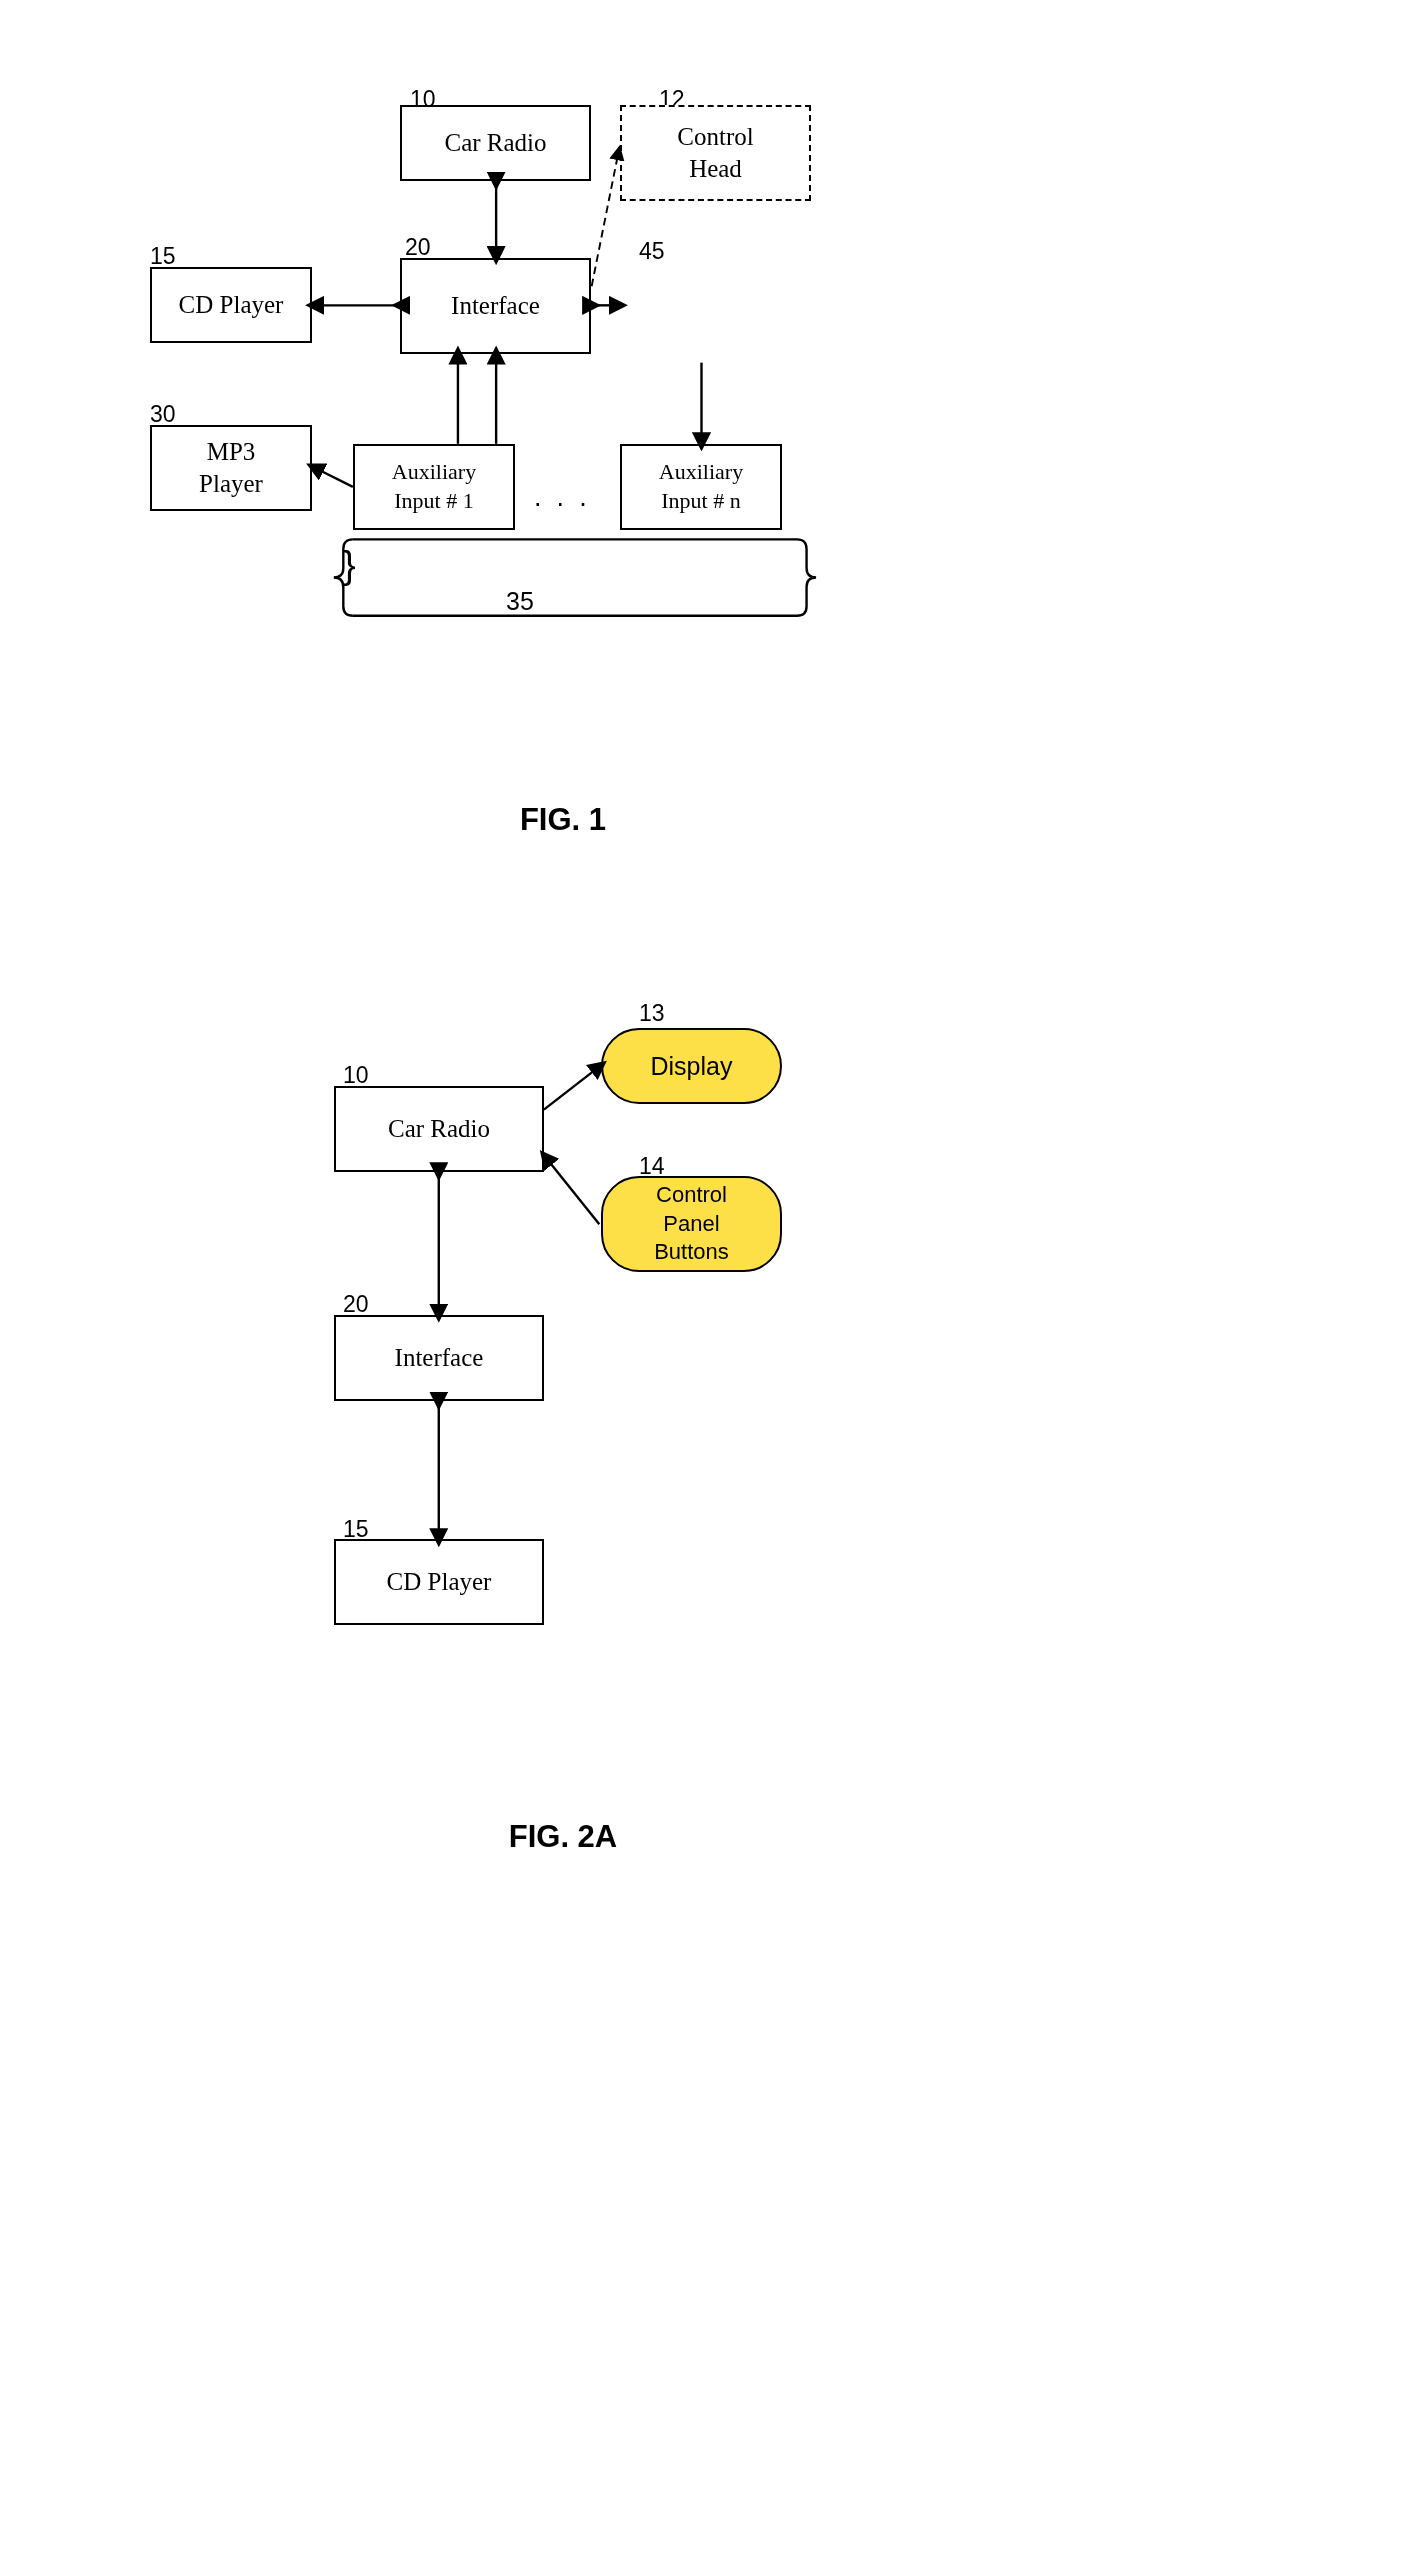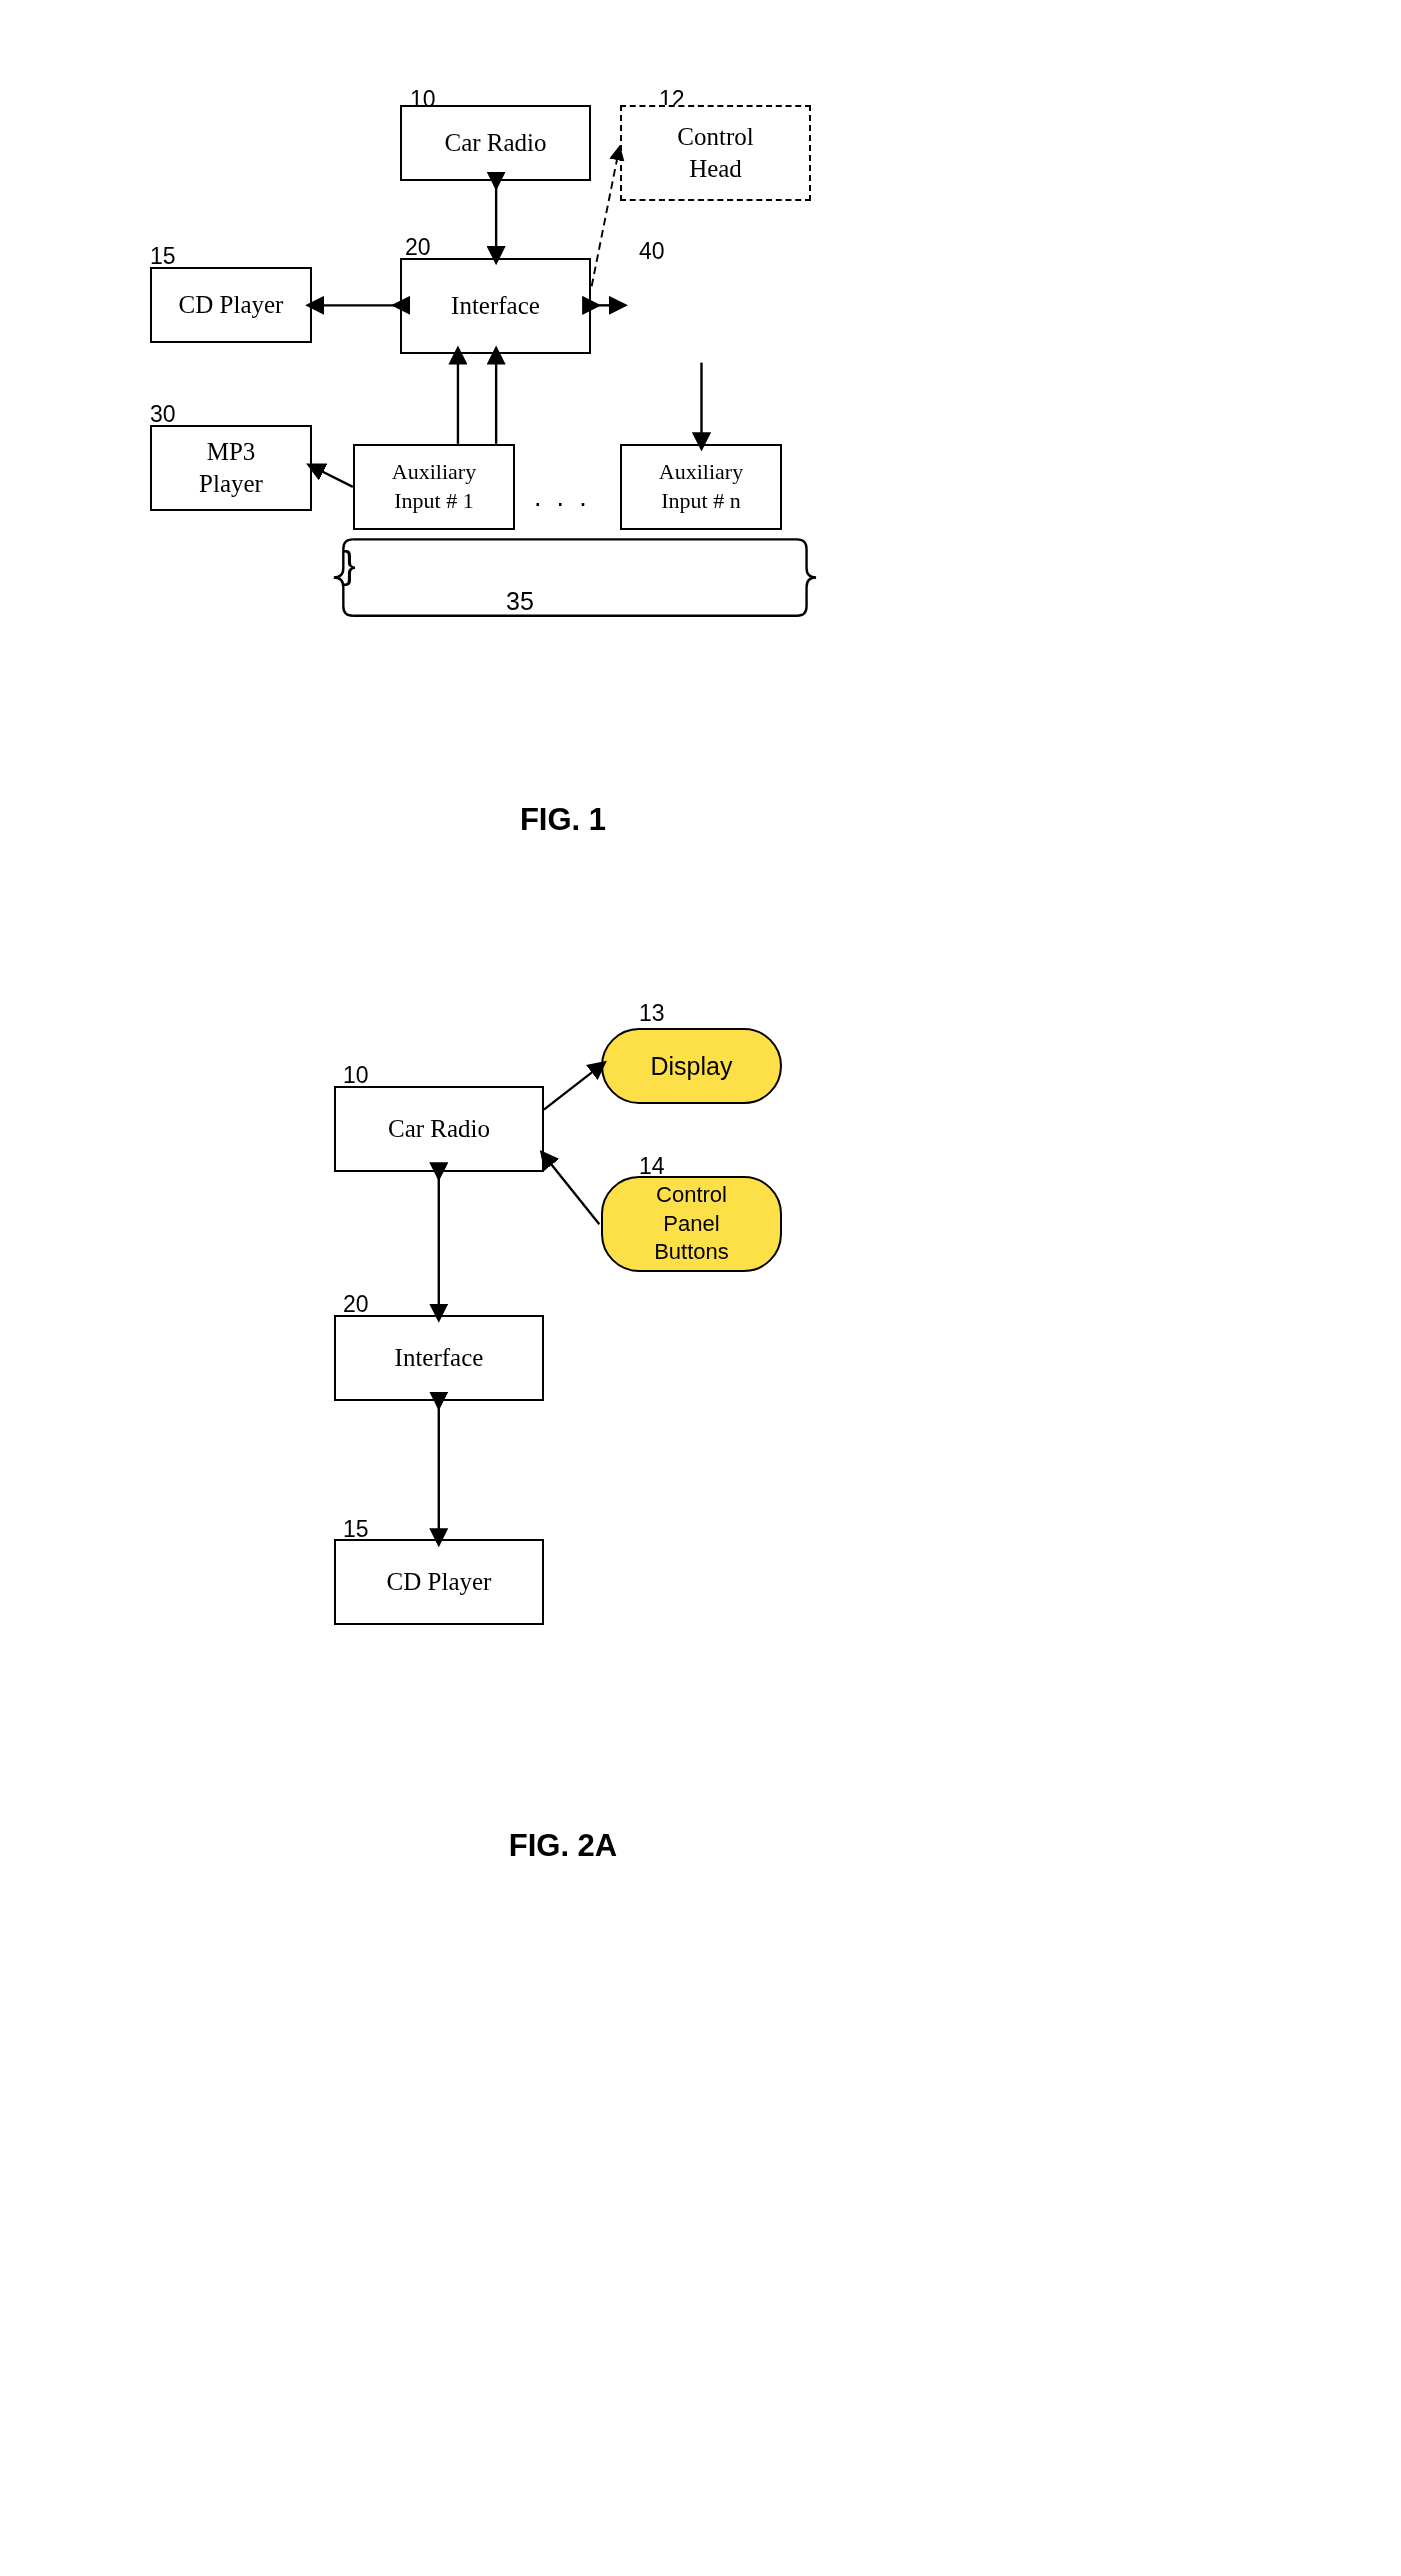--- a/index.html
+++ b/index.html
@@ -124,21 +124,21 @@
     <div class="box" style="left:17px; top:210px; width:162px; height:76px;">
       <span>CD Player</span>
     </div>
 
     <div class="label" style="left:272px; top:177px;">20</div>
 
     <div class="box" style="left:267px; top:201px; width:191px; height:96px;">
       <span>Interface</span>
     </div>
 
-    <div class="label" style="left:506px; top:181px;">40</div>
+    <div class="label" style="left:506px; top:181px;">45</div>
 
 
     <div class="label" style="left:17px; top:344px;">30</div>
 
     <div class="box" style="left:17px; top:368px; width:162px; height:86px;">
       <span style="white-space:pre-line;">MP3
 Player</span>
     </div>
 
     <div class="box" style="left:220px; top:387px; width:162px; height:86px; font-size:22px;">
@@ -240,16 +240,16 @@
       <line x1="430" y1="165" x2="488" y2="120" stroke="#000" stroke-width="2.5" marker-end="url(#arrowhead)"></line>
 
       <line x1="488" y1="285" x2="432" y2="215" stroke="#000" stroke-width="2.5" marker-end="url(#arrowhead)"></line>
 
       <line x1="320" y1="230" x2="320" y2="378" stroke="#000" stroke-width="2.5" marker-start="url(#arrowhead)" marker-end="url(#arrowhead)"></line>
 
       <line x1="320" y1="470" x2="320" y2="613" stroke="#000" stroke-width="2.5" marker-start="url(#arrowhead)" marker-end="url(#arrowhead)"></line>
     </svg>
   </div>
 
-  <div class="fig2a-title" style="margin-top:16px; margin-bottom:0;">FIG. 2A</div>
+  <div class="fig2a-title" style="margin-top:7px; margin-bottom:0;">FIG. 2A</div>
 
 </div>
 
 
 </body></html>

